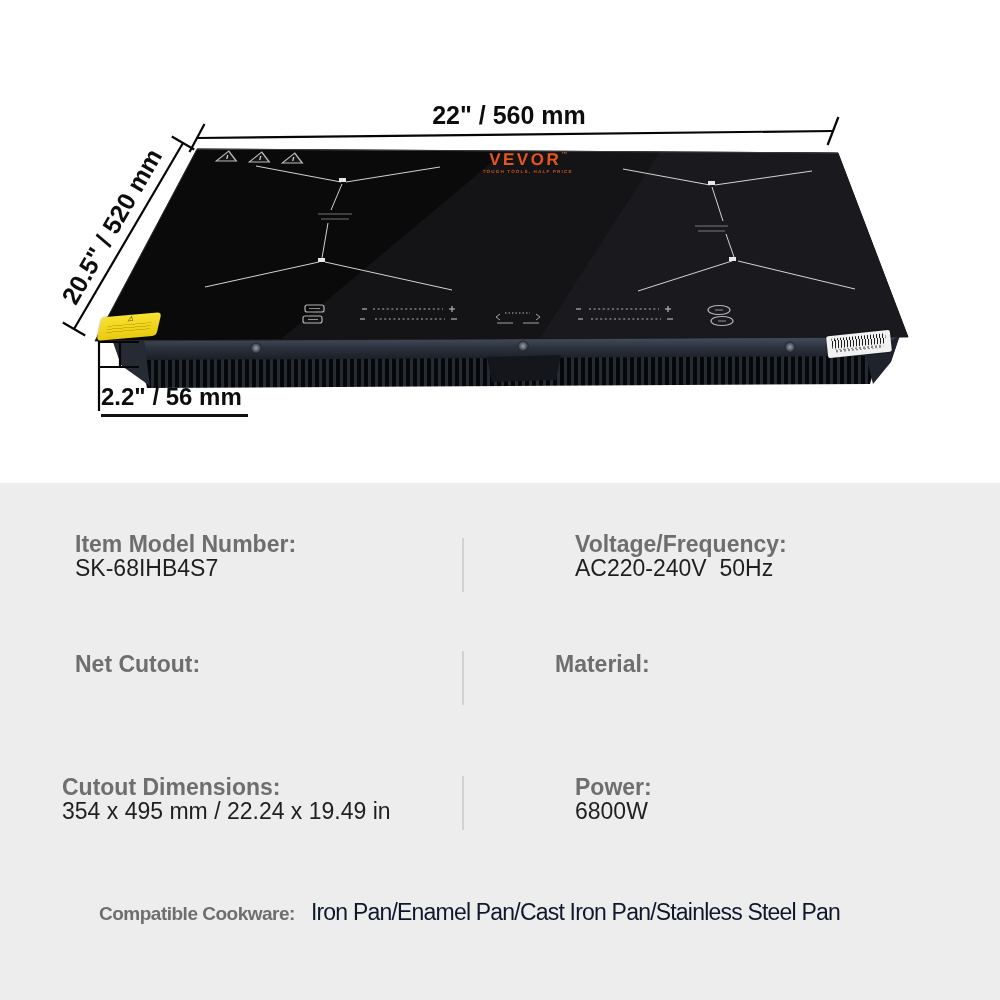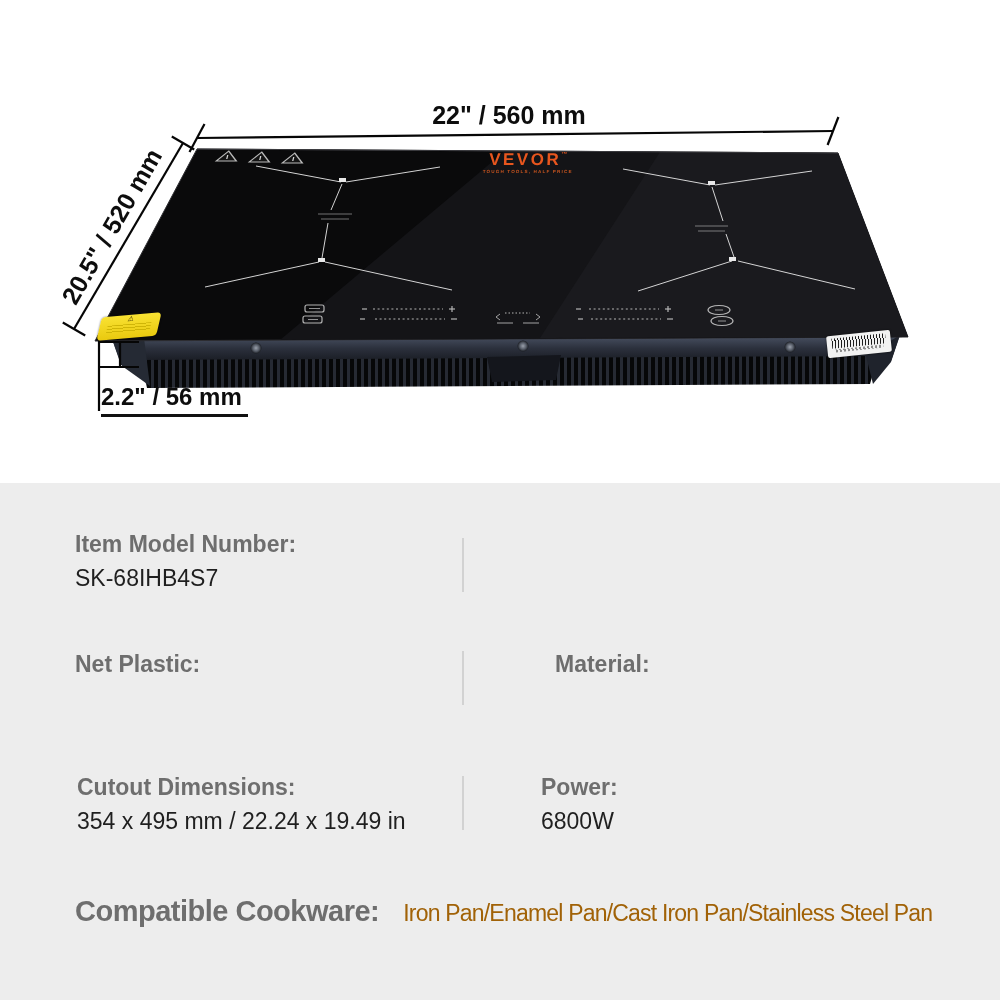--- a/index.html
+++ b/index.html
@@ -68,25 +68,25 @@
     background:repeating-linear-gradient(90deg,#8a8a8a 0 2px,transparent 2px 4px);
   }
 
   
   .panel{
     position:absolute;left:0;top:483px;width:1000px;height:517px;
     background:#ededed;
   }
   .spec-item{position:absolute;white-space:nowrap;}
   .spec-label{font-weight:bold;color:#6e6e6e;font-size:23px;line-height:24px;display:block;}
-  .spec-value{color:#1f1f1f;font-size:23px;line-height:24px;display:block;margin-top:10px;white-space:pre;}
+  .spec-value{color:#1f1f1f;font-size:23px;line-height:24px;display:block;margin-top:0;white-space:pre;}
   .divider{position:absolute;width:2px;background:#cccccc;opacity:.85;}
   .cookware-row{position:absolute;left:75px;top:416px;white-space:nowrap;letter-spacing:-0.5px;}
-  .cookware-row .spec-label{display:inline;font-size:29px;}
-  .cookware-row .cook-value{display:inline;color:#a16207;font-size:23px;margin-left:24px;letter-spacing:-0.8px;}
+  .cookware-row .spec-label{display:inline;font-size:19px;margin-left:24px;}
+  .cookware-row .cook-value{display:inline;color:#0f172a;font-size:23px;margin-left:16px;letter-spacing:-0.8px;}
 </style>
 </head>
 <body>
 
 <div class="scene">
 
   <svg width="1000" height="483" viewBox="0 0 1000 483">
     <defs>
       <linearGradient id="housingGrad" x1="0" y1="0" x2="0" y2="1">
         <stop offset="0" stop-color="#4a5264"></stop>
@@ -228,35 +228,39 @@
   <div class="dim-label dim-depth">20.5" / 520 mm</div>
   <div class="dim-label dim-height">2.2" / 56 mm</div>
 </div>
 
 <div class="panel">
 
   <div class="spec-item" style="left:75px;top:49px">
     <span class="spec-label">Item Model Number:</span>
     <span class="spec-value">SK-68IHB4S7</span>
   </div>
+  <div class="spec-item" style="left:575px;top:49px">
+    <span class="spec-label">Voltage/Frequency:</span>
+    <span class="spec-value">AC220-240V  50Hz</span>
+  </div>
   <div class="divider" style="left:462px;top:55px;height:54px"></div>
 
   <div class="spec-item" style="left:75px;top:169px">
-    <span class="spec-label">Net Plastic:</span>
+    <span class="spec-label">Net Cutout:</span>
   </div>
   <div class="spec-item" style="left:555px;top:169px">
     <span class="spec-label">Material:</span>
   </div>
   <div class="divider" style="left:462px;top:168px;height:54px"></div>
 
-  <div class="spec-item" style="left:77px;top:292px">
+  <div class="spec-item" style="left:62px;top:292px">
     <span class="spec-label">Cutout Dimensions:</span>
     <span class="spec-value">354 x 495 mm / 22.24 x 19.49 in</span>
   </div>
-  <div class="spec-item" style="left:541px;top:292px">
+  <div class="spec-item" style="left:575px;top:292px">
     <span class="spec-label">Power:</span>
     <span class="spec-value">6800W</span>
   </div>
   <div class="divider" style="left:462px;top:293px;height:54px"></div>
 
   <div class="cookware-row">
     <span class="spec-label">Compatible Cookware:</span><span class="cook-value">Iron Pan/Enamel Pan/Cast Iron Pan/Stainless Steel Pan</span>
   </div>
 </div>
 

